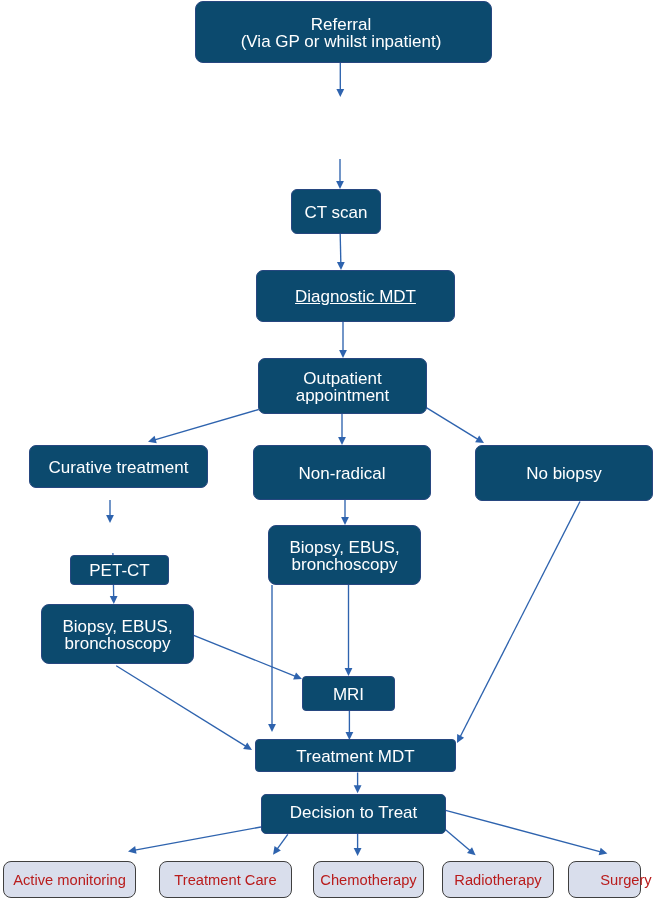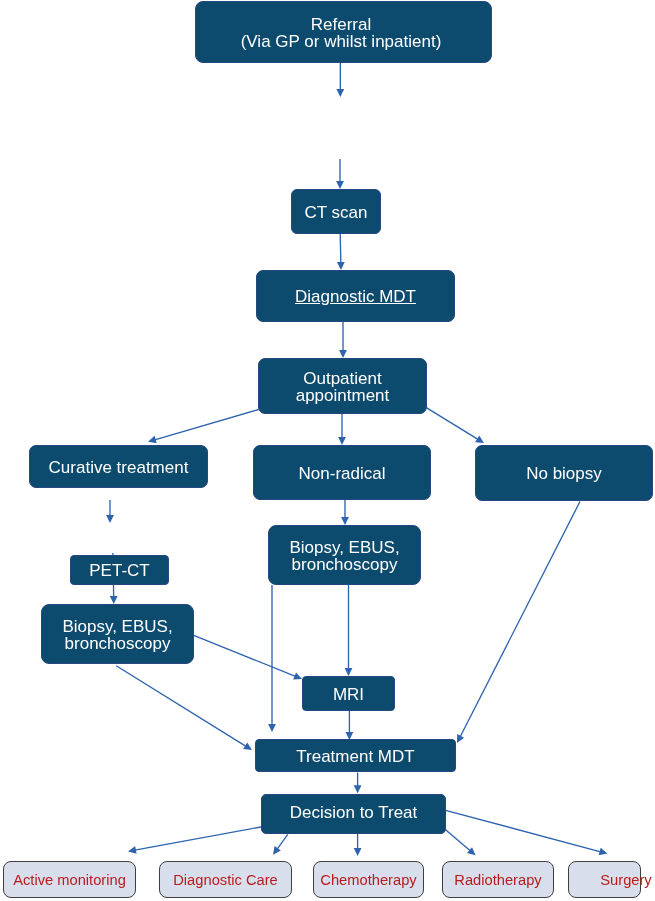--- a/index.html
+++ b/index.html
@@ -204,21 +204,21 @@
     <span>Treatment MDT</span>
   </div>
   <div class="node node-blue" style="border-radius:5px;padding-top:0;padding-bottom:2px;left:261px;top:794px;width:185px;height:40px;">
     <span>Decision to Treat</span>
   </div>
 
   <div class="node node-grey" style="left:3px;top:861px;width:133px;height:37px;">
     <span>Active monitoring</span>
   </div>
   <div class="node node-grey" style="left:159px;top:861px;width:133px;height:37px;">
-    <span>Diagnostic Care</span>
+    <span>Treatment Care</span>
   </div>
   <div class="node node-grey" style="left:313px;top:861px;width:111px;height:37px;">
     <span>Chemotherapy</span>
   </div>
   <div class="node node-grey" style="left:442px;top:861px;width:112px;height:37px;">
     <span>Radiotherapy</span>
   </div>
   <div class="node node-grey" style="left:568px;top:861px;width:73px;height:37px;padding-left:43px;">
     <span>Surgery</span>
   </div>

